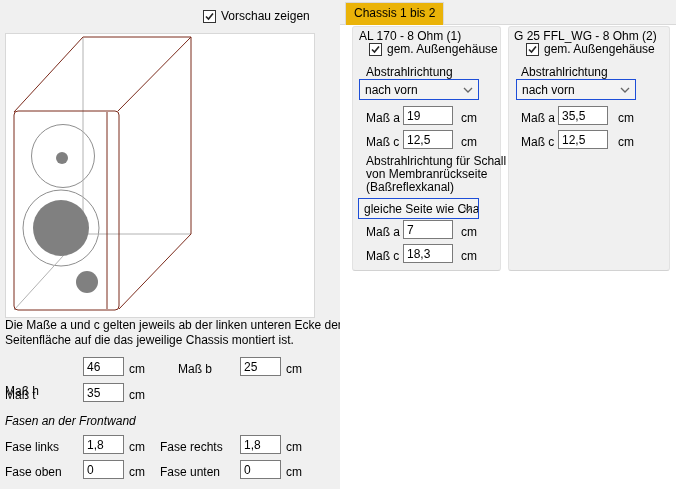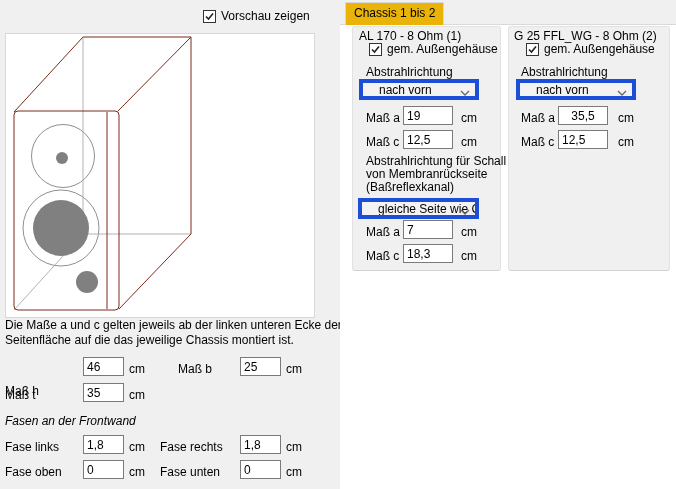--- a/index.html
+++ b/index.html
@@ -37,22 +37,22 @@
     position:absolute; left:345px; top:2px; height:23px; background:#eab308;
     border:1px solid #d9d9d9; border-bottom:none; padding:3px 8px 0 8px;
     z-index:2; white-space:nowrap;
   }
   .groupbox {
     position:absolute; background:#f0f0f0; border:1px solid #e2e2e2;
     border-bottom-color:#d2d2d2; border-radius:3px;
   }
   .gtitle { position:absolute; left:6px; top:2px; white-space:nowrap; }
   .combo {
-    position:absolute; height:21px; background:#f3f3f3; border:4px solid #1d4ed8;
-    display:flex; align-items:center; padding:0 18px 0 16px; overflow:hidden;
+    position:absolute; height:21px; background:#f3f3f3; border:1px solid #1d4ed8;
+    display:flex; align-items:center; padding:0 18px 0 5px; overflow:hidden;
     white-space:nowrap; cursor:default;
   }
   .combo .chev { position:absolute; right:5px; top:7px; }
   .unit { position:absolute; white-space:nowrap; }
 </style>
 </head>
 <body>
 
 <div class="abs" style="left:0;top:0;width:340px;height:489px;">
 
@@ -187,19 +187,19 @@
 
   <span class="lbl" style="left:12px;top:38px;">Abstrahlrichtung</span>
   <div class="combo" style="left:7px;top:52px;width:120px;">
     <span>nach vorn</span>
     <svg class="chev" width="10" height="6" viewBox="0 0 10 6">
         <polyline points="1,1 5,5 9,1" fill="none" stroke="#666" stroke-width="1.3"></polyline>
       </svg>
   </div>
 
   <span class="lbl" style="left:12px;top:84px;">Maß a</span>
-  <input class="tbox" style="left: 49px; top: 79px; width: 50px; text-align: center;" value="35,5">
+  <input class="tbox" style="left: 49px; top: 79px; width: 50px;" value="35,5">
   <span class="unit" style="left:109px;top:84px;">cm</span>
 
   <span class="lbl" style="left:12px;top:108px;">Maß c</span>
   <input class="tbox" style="left: 49px; top: 103px; width: 50px;" value="12,5">
   <span class="unit" style="left:109px;top:108px;">cm</span>
 </div>
 
 </body></html>

